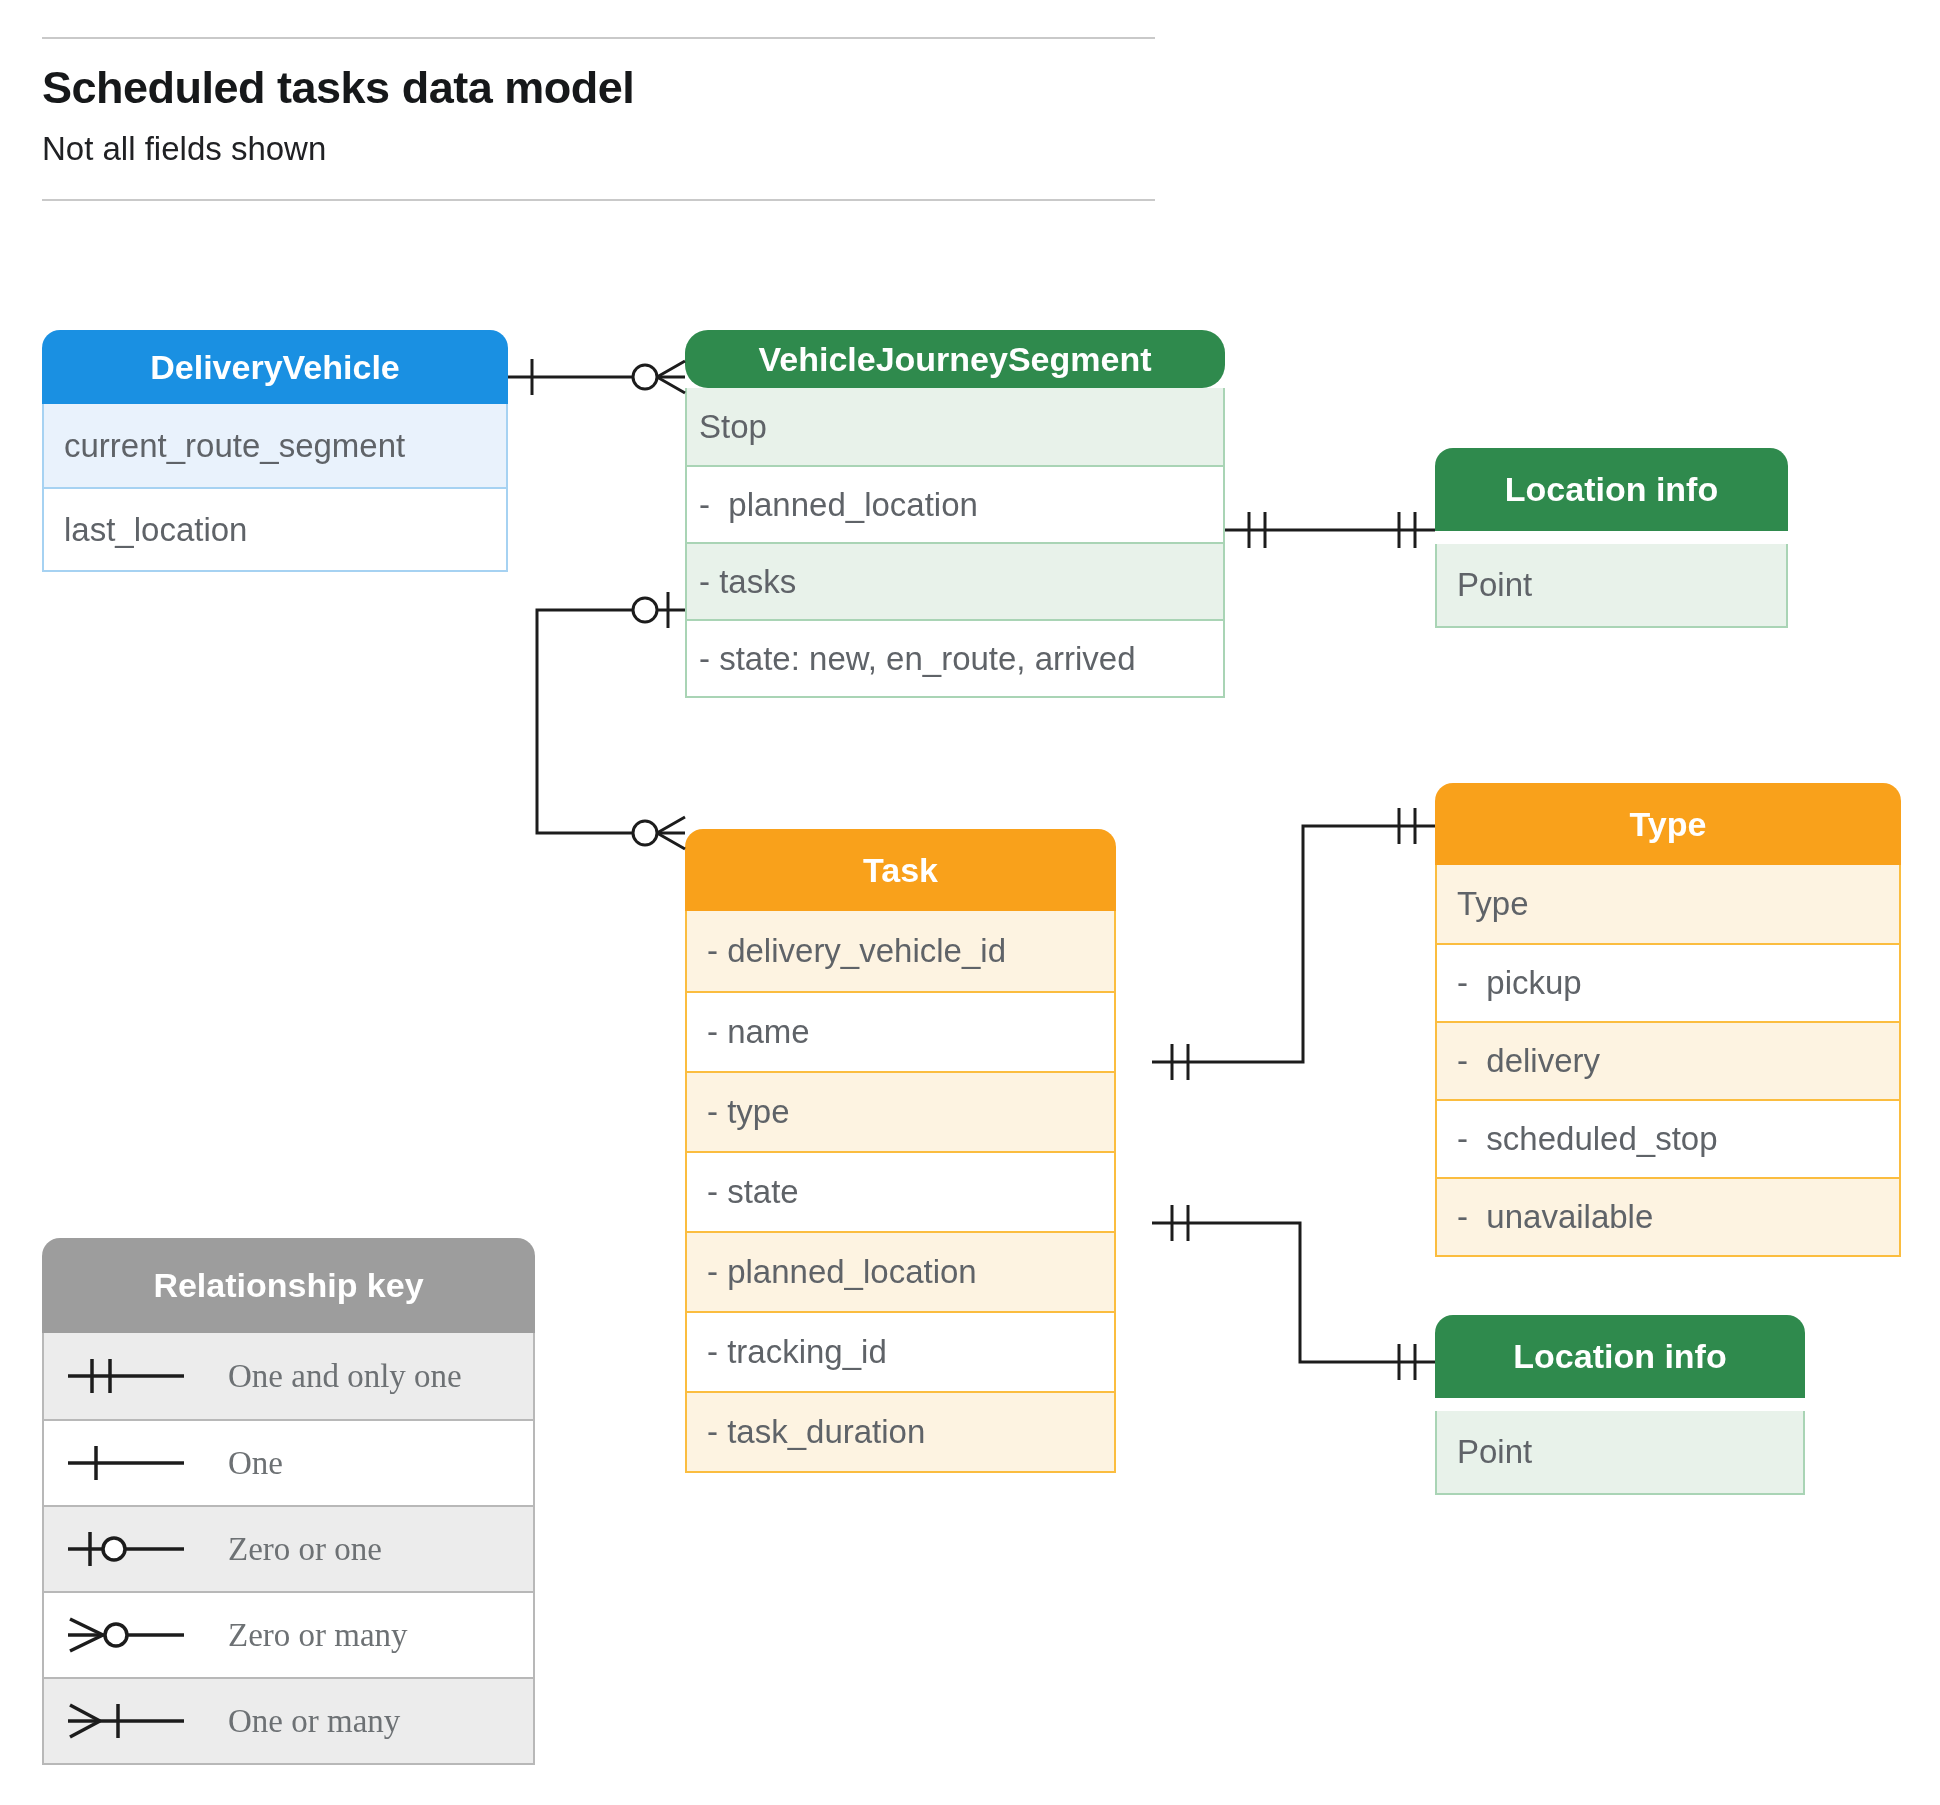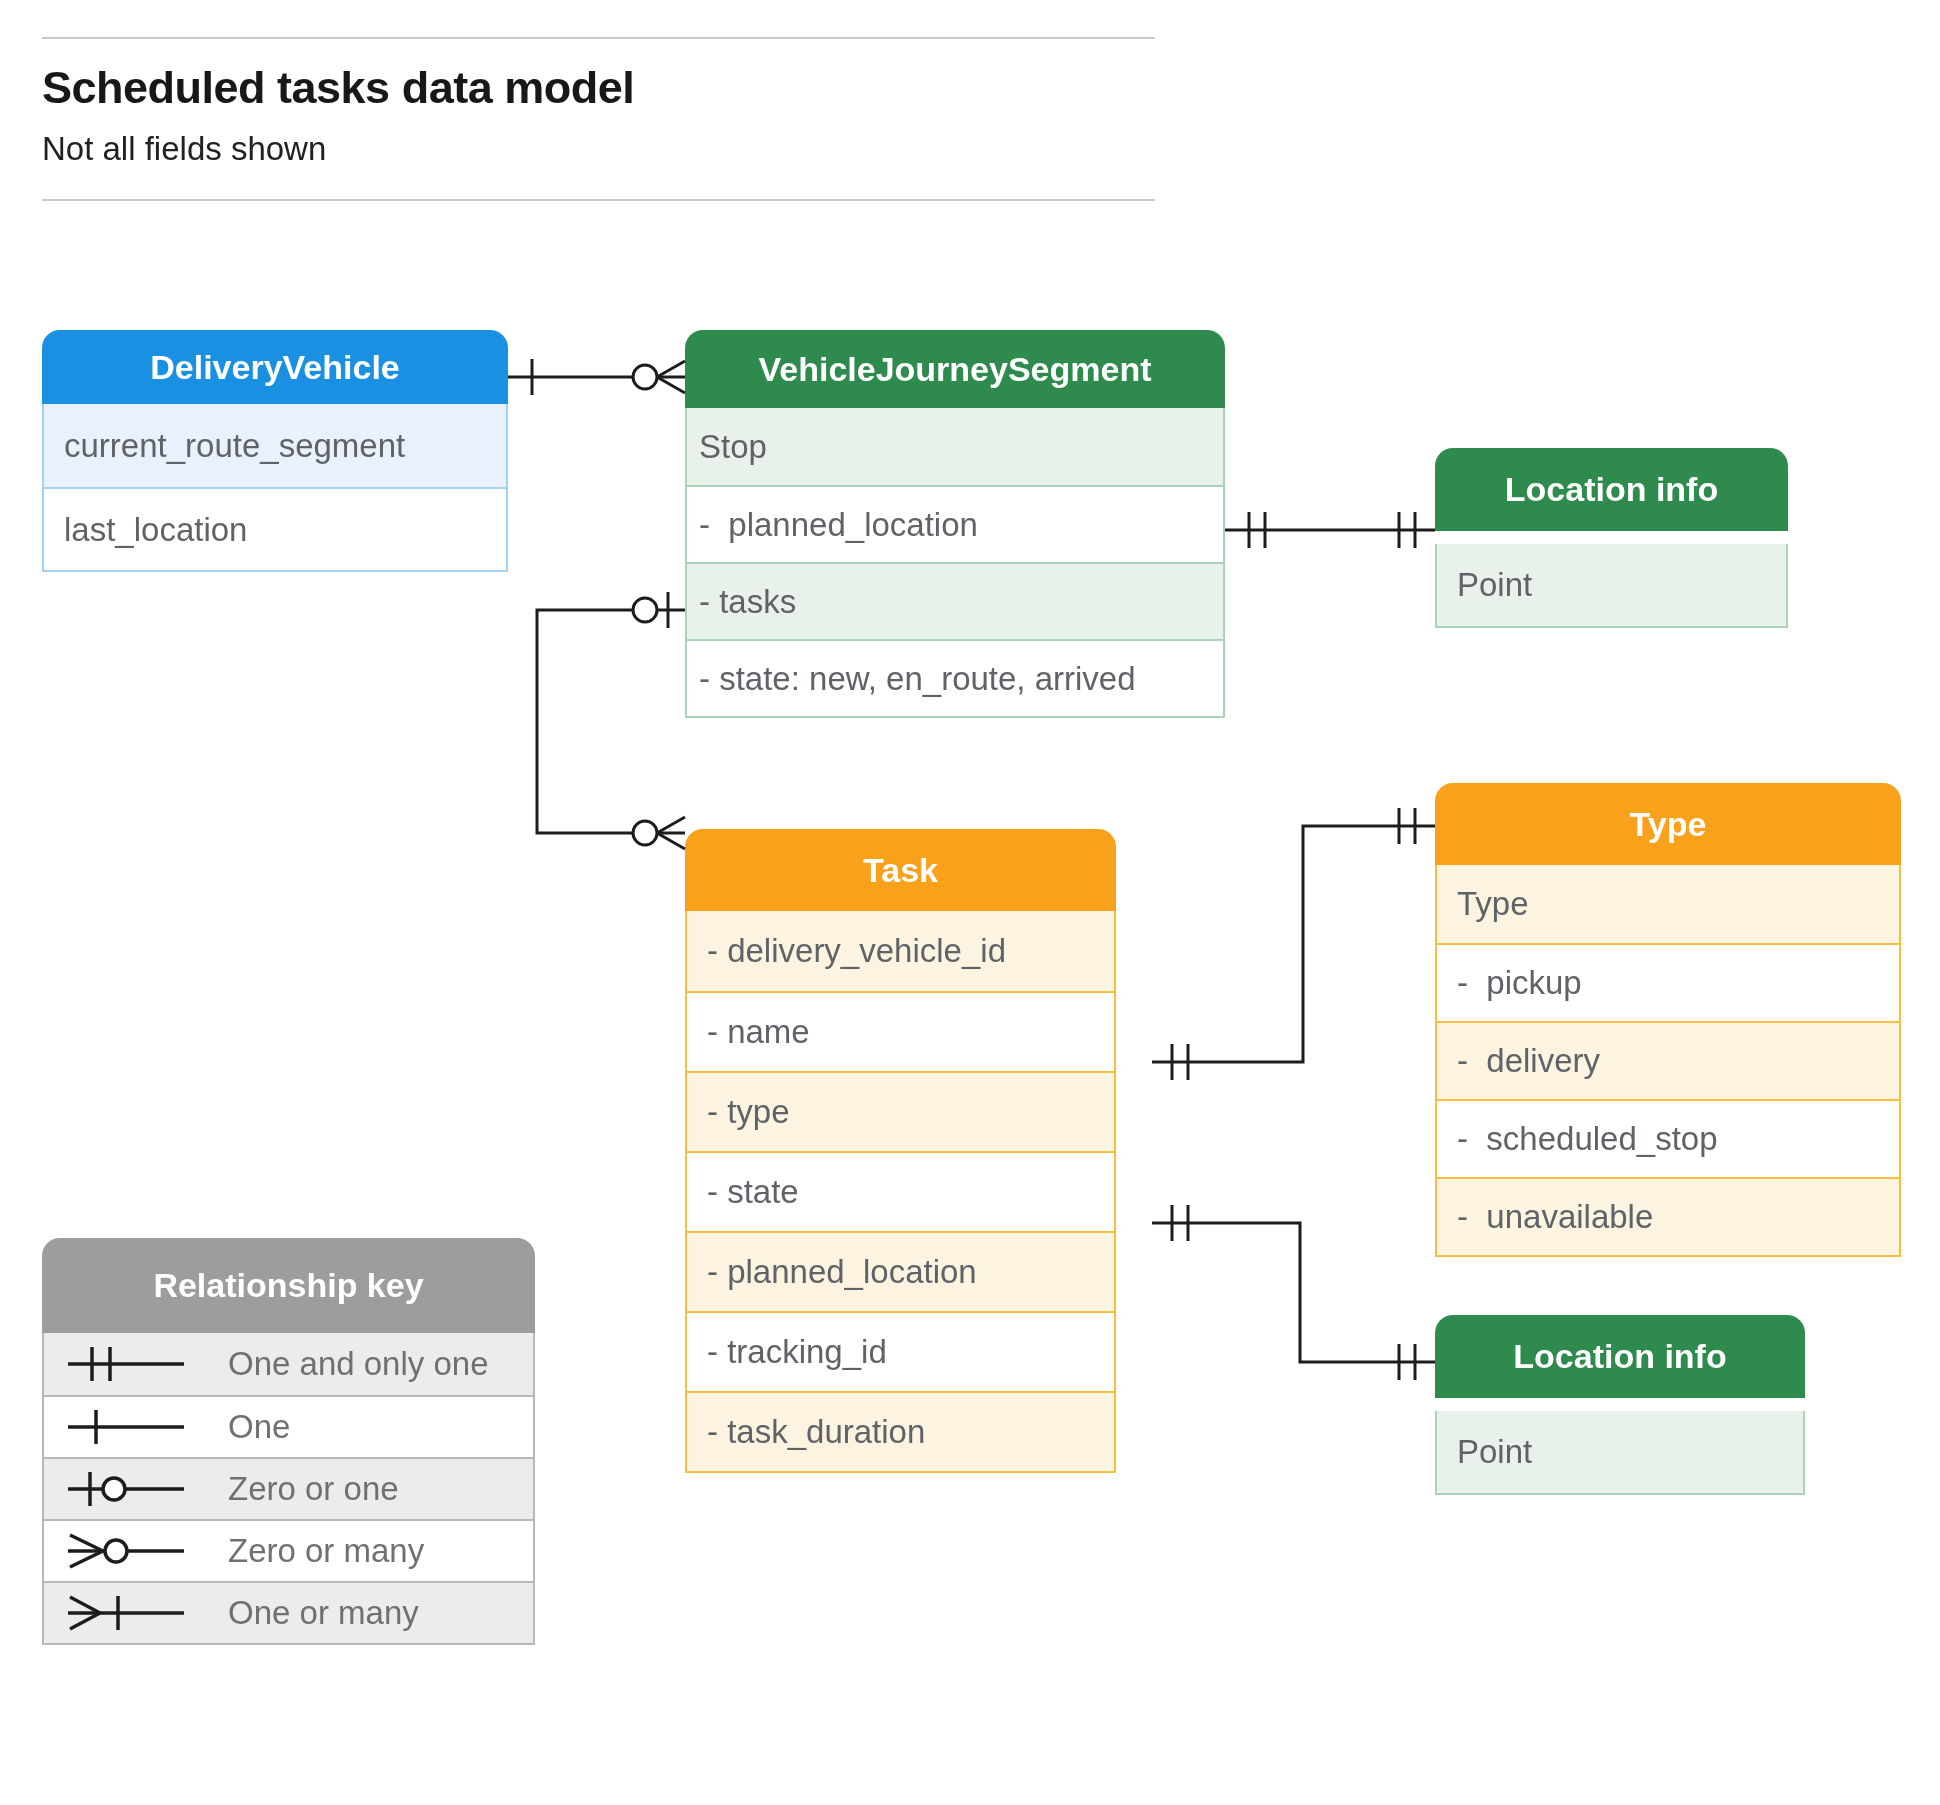--- a/index.html
+++ b/index.html
@@ -31,25 +31,25 @@
   }
   .entity .row{
     box-sizing:border-box;font-size:33px;color:var(--row-text,#5f6368);
     display:flex;align-items:center;padding-left:20px;white-space:pre;
     border-top:2px solid var(--bd);background:#ffffff;
   }
   .entity .row.alt{background:var(--tint);}
   .entity .row:first-child{border-top:none;}
 
   .e-dv  .hdr{height:74px;} .e-dv  .row{height:83px;}
-  .e-vjs .hdr{height:78px;} .e-vjs .row{height:77px;padding-left:12px;}
+  .e-vjs .hdr{height:58px;border-radius:23px;} .e-vjs .row{height:77px;padding-left:12px;}
   .e-li  .hdr{height:83px;} .e-li  .row{height:82px;margin-top:13px;}
   .e-task.entity .hdr{height:82px;} .e-task .row{height:80px;}
   .e-type.entity .hdr{height:82px;} .e-type .row{height:78px;}
-  .e-key .hdr{height:95px;} .e-key .row{height:62px;}
+  .e-key .hdr{height:95px;} .e-key .row{height:86px;font-family:Liberation Serif, serif;}
 
   .e-key .row{padding-left:22px;}
   .e-key .sym{flex:0 0 auto;margin-right:42px;}
   .e-key .legend-label{color:#6d7174;}
 
   #connectors{position:absolute;left:0;top:0;z-index:3;pointer-events:none;}
   #connectors path, #connectors line{stroke:var(--line,#1c1c1c);stroke-width:3;fill:none;}
   #connectors circle{stroke:var(--line,#1c1c1c);stroke-width:3;fill:#ffffff;}
   .sym line{stroke:var(--line,#1c1c1c);stroke-width:3.5;fill:none;}
   .sym circle{stroke:var(--line,#1c1c1c);stroke-width:3.5;fill:#ffffff;}

